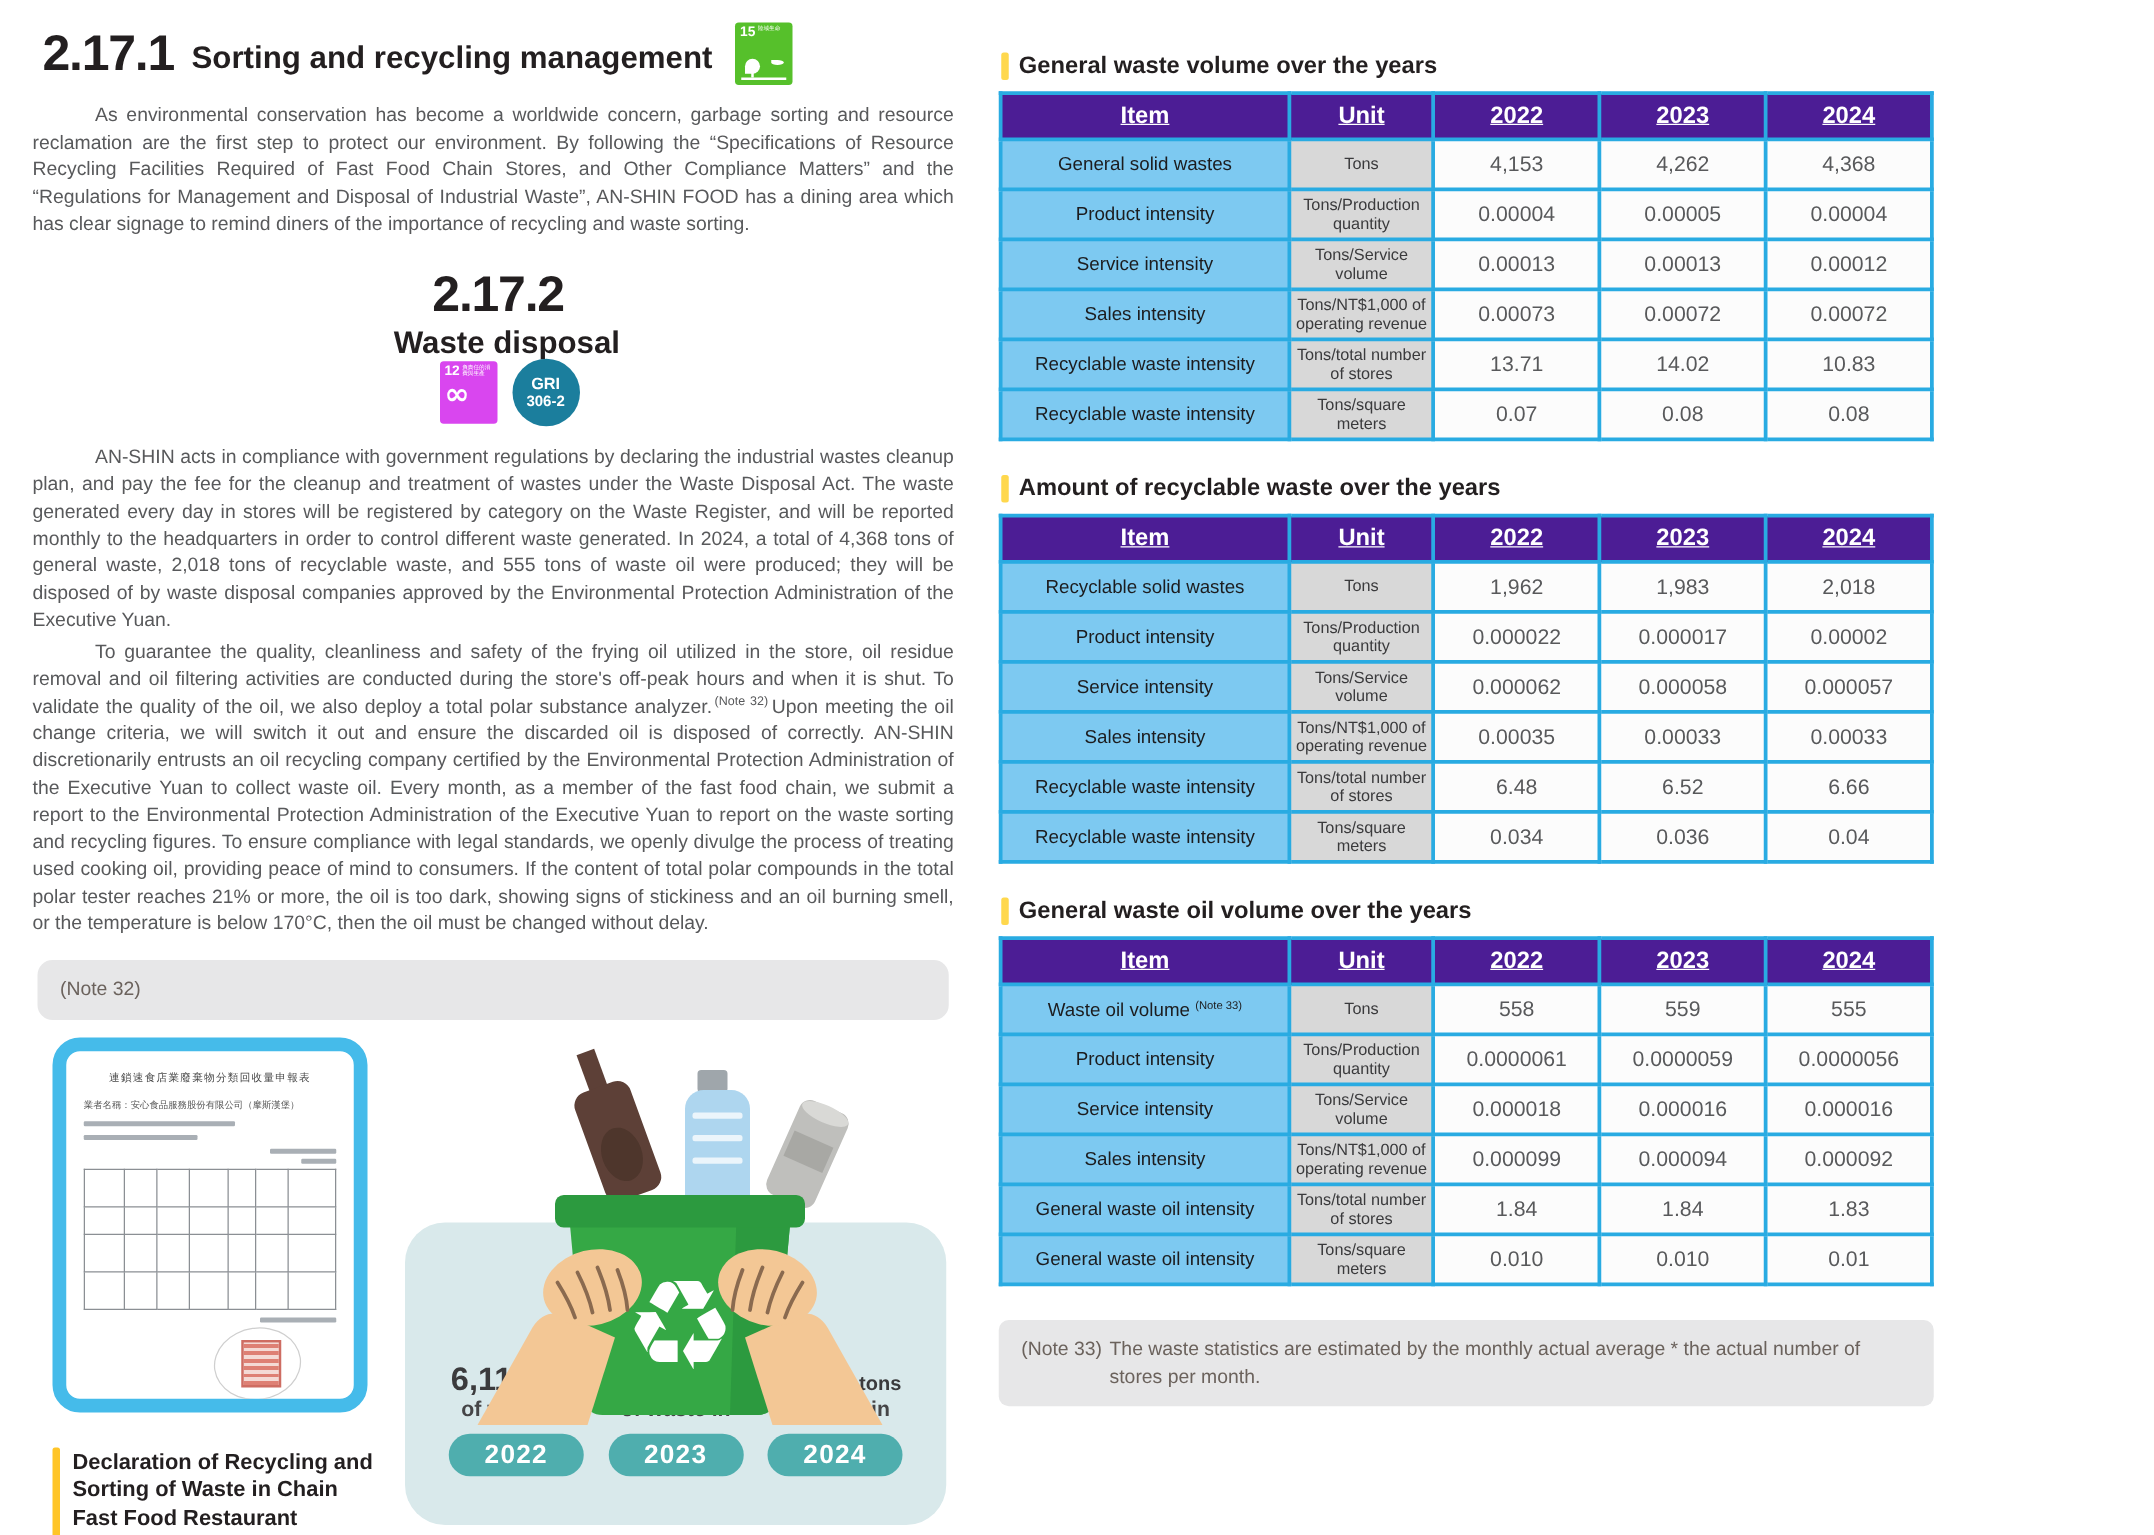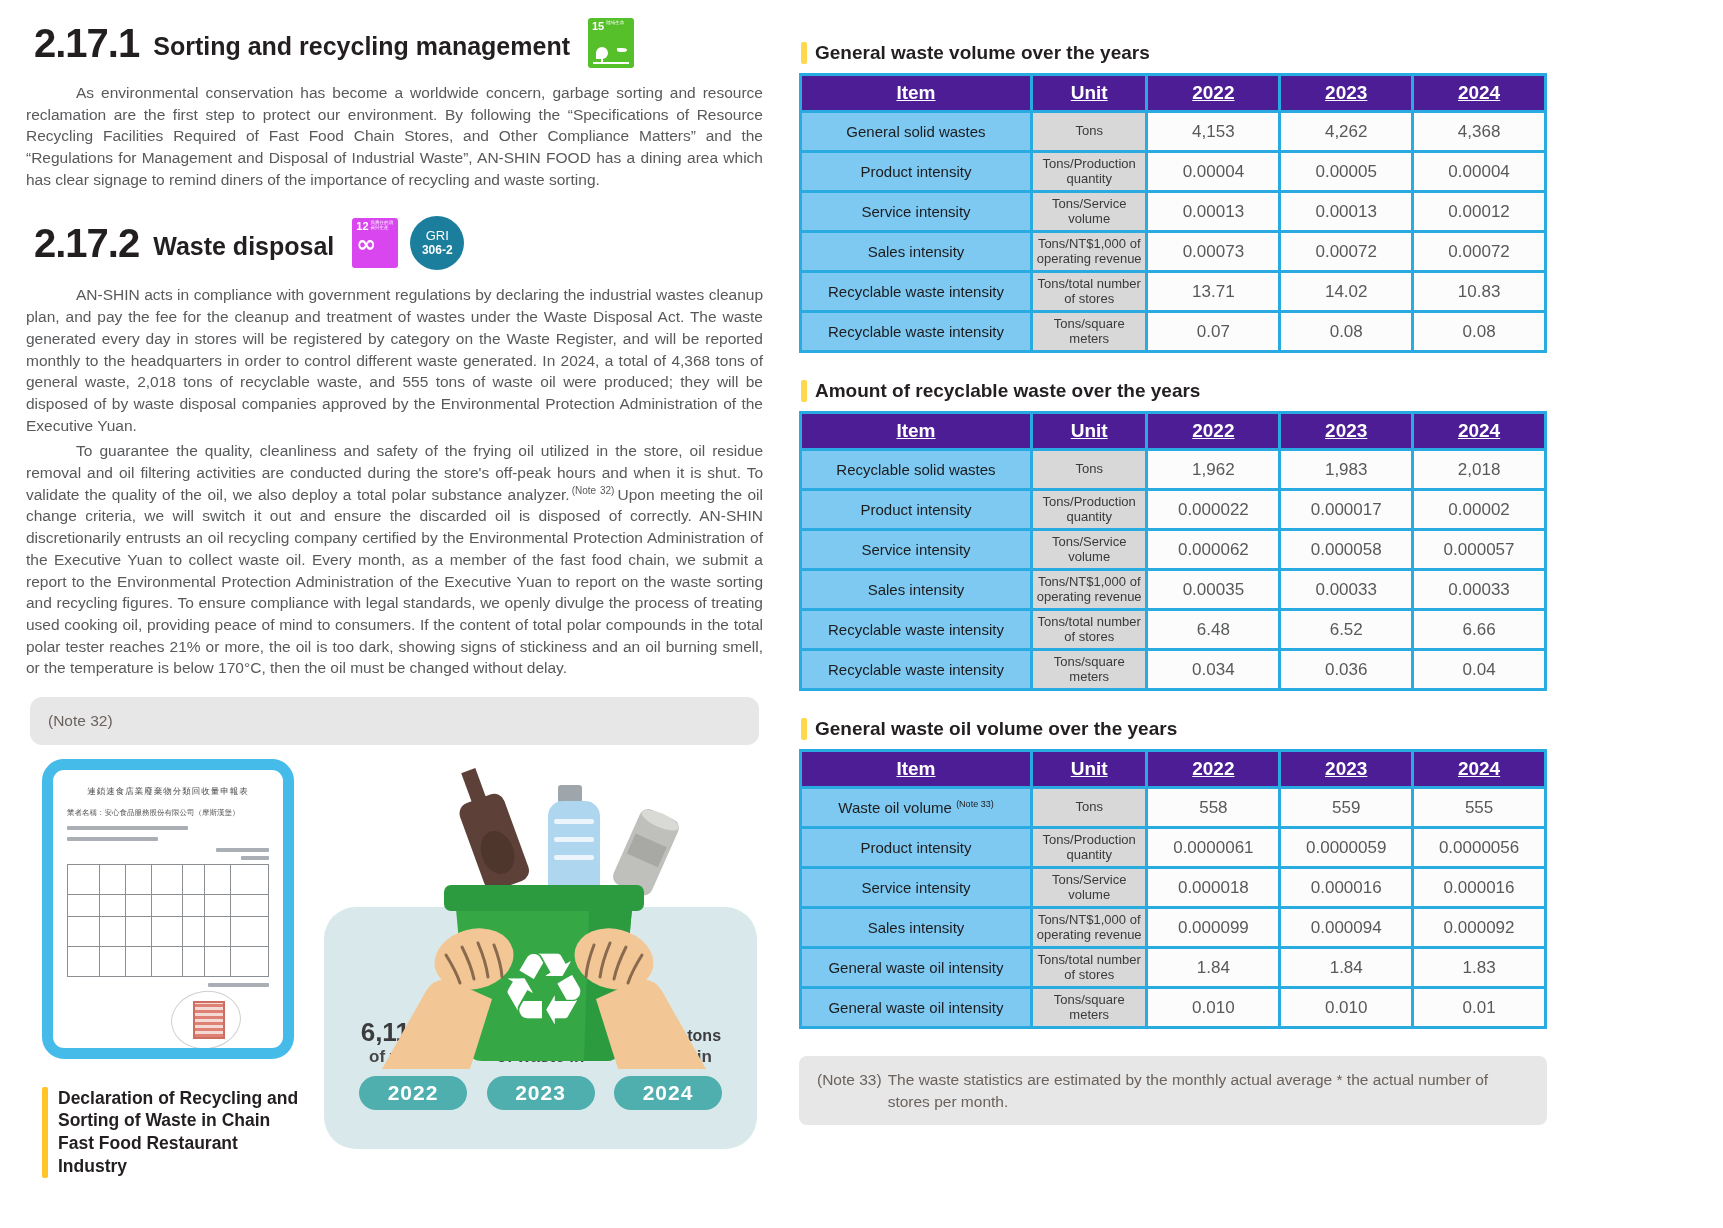--- a/index.html
+++ b/index.html
@@ -22,21 +22,21 @@
   .sdg-top { display:flex; align-items:flex-start; gap:2px; }
   .sdg-num { font-size:11px; font-weight:bold; line-height:1; }
   .sdg-label { font-size:4.5px; line-height:1.1; }
   .sdg-glyph { text-align:center; font-size:24px; line-height:1; margin-top:1px; font-weight:bold; font-family:"DejaVu Sans", sans-serif; }
   .sdg-tree { position:absolute; left:8px; bottom:9px; width:12px; height:12px; background:#fff; border-radius:50% 50% 50% 0; }
   .sdg-trunk { position:absolute; left:13px; bottom:6px; width:2px; height:6px; background:#fff; }
   .sdg-ground { position:absolute; left:5px; bottom:4px; width:36px; height:2px; background:#fff; }
   .sdg-bird { position:absolute; right:7px; bottom:16px; width:10px; height:4px; background:#fff; border-radius:0 60% 60% 60%; }
 
   .gri-badge { width:54px; height:54px; border-radius:50%; background:#1B7E9D; color:#fff; display:flex; flex-direction:column; align-items:center; justify-content:center; line-height:1.15; }
-  .gri-line1 { font-size:13px; font-weight:normal; }
+  .gri-line1 { font-size:13px; font-weight:bold; }
   .gri-line2 { font-size:12px; font-weight:bold; }
 
   
   .body-text { font-size:15.5px; line-height:1.4; text-align:justify; color:#58595B; margin-bottom:4px; }
   .indent { text-indent:50px; }
   .note-sup { font-size:10px; vertical-align:super; margin:0 3px 0 2px; }
 
   
   .note-box { background:#E7E7E8; border-radius:12px; padding:13px 18px; display:flex; align-items:flex-start; font-size:15.5px; line-height:1.4; color:#6B625C; margin:18px 4px 14px 4px; }
   .note-label { white-space:nowrap; margin-right:6px; }
@@ -104,21 +104,21 @@
             <span class="sdg-tree"></span>
             <span class="sdg-trunk"></span>
             <span class="sdg-ground"></span>
             <span class="sdg-bird"></span>
           </span>
         </span>
       </div>
 
       <p class="body-text indent">As environmental conservation has become a worldwide concern, garbage sorting and resource reclamation are the first step to protect our environment. By following the “Specifications of Resource Recycling Facilities Required of Fast Food Chain Stores, and Other Compliance Matters” and the “Regulations for Management and Disposal of Industrial Waste”, AN-SHIN FOOD has a dining area which has clear signage to remind diners of the importance of recycling and waste sorting.</p>
 
-      <div class="sec-header" style="margin-top:26px;">
+      <div class="sec-header" style="margin-top:26px;flex-direction:column;">
         <span class="sec-num">2.17.2</span>
         <span class="sec-title">Waste disposal</span>
         <span class="sec-icons">
           <span class="sdg-badge sdg-12">
             <span class="sdg-top">
               <span class="sdg-num">12</span>
               <span class="sdg-label">負責任的消費與生產</span>
             </span>
             <span class="sdg-glyph">∞</span>
           </span>

